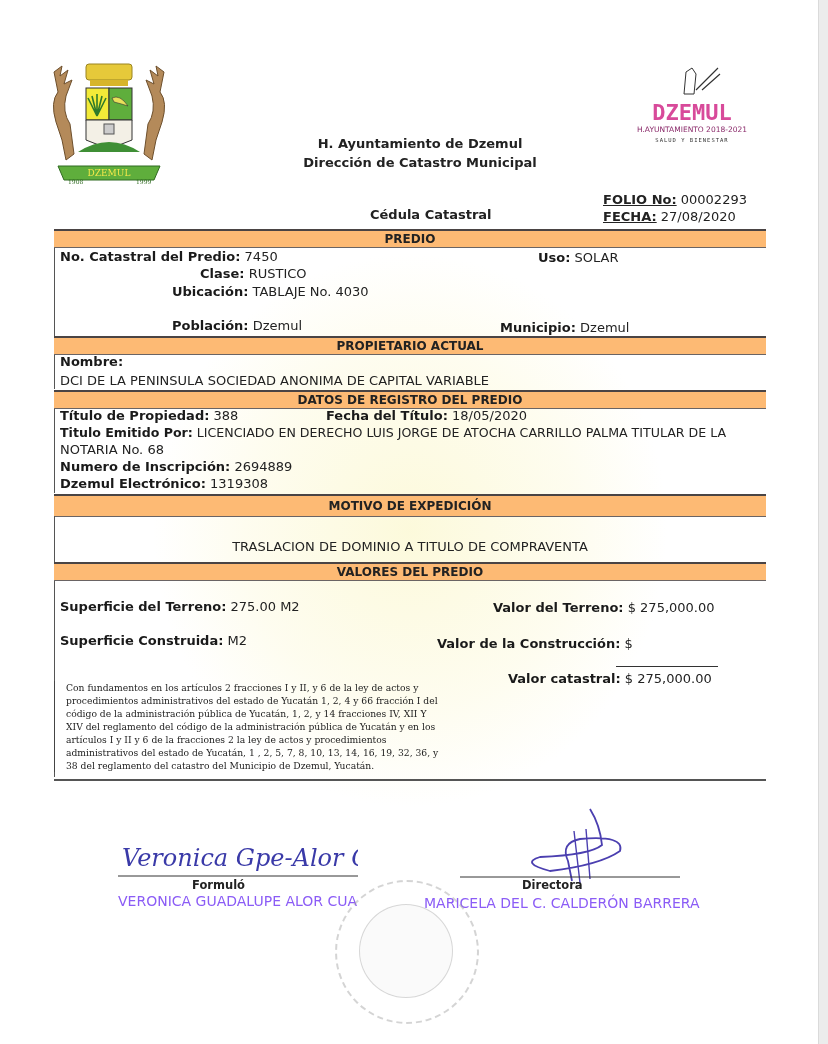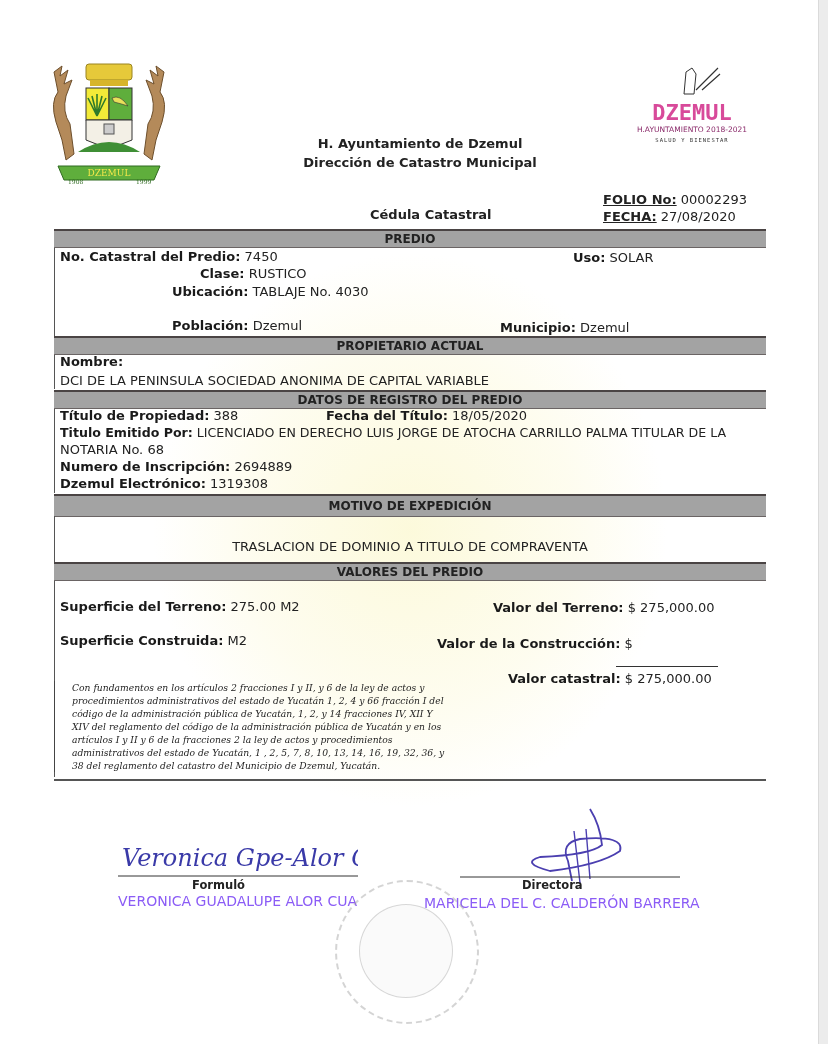--- a/index.html
+++ b/index.html
@@ -15,30 +15,30 @@
     pointer-events: none;
   }
   .crest { position: absolute; left: 48px; top: 62px; width: 122px; height: 126px; }
   .logo2 { position: absolute; left: 622px; top: 64px; width: 140px; height: 84px; }
   .org { position: absolute; left: 290px; width: 260px; text-align: center; font-weight: bold; font-size: 13px; color: #222; }
   .hdr-title { position: absolute; left: 370px; top: 207px; font-size: 13px; font-weight: bold; color: #222; }
   .folio { position: absolute; left: 603px; font-size: 13px; color: #222; }
   .folio b { font-weight: bold; text-decoration: underline; }
   .bar {
     position: absolute; left: 54px; width: 712px; height: 16px;
-    background: #a3a3a3; border-top: 2px solid #4a4444; border-bottom: 1px solid #6a6464;
+    background: #fdba74; border-top: 2px solid #4a4444; border-bottom: 1px solid #6a6464;
     font-size: 12px; font-weight: bold; color: #222; text-align: center; line-height: 16px;
   }
   .box { position: absolute; left: 54px; width: 712px; border-left: 1px solid #555; }
   .f { position: absolute; font-size: 13px; color: #222; white-space: nowrap; }
   .f b { font-weight: bold; color: #1a1a1a; }
   .legal {
     position: absolute; left: 54px; top: 681px; width: 374px;
     font-family: "DejaVu Serif", serif; font-size: 9.2px; line-height: 13px; color: #222;
-    border-left: 1px solid #444; padding-left: 17px; font-style: italic;
+    border-left: 1px solid #444; padding-left: 11px;
   }
   .hline { position: absolute; height: 1px; background: #333; }
   .sig-name { position: absolute; font-size: 14px; color: #8b5cf6; white-space: nowrap; }
   .sig-role { position: absolute; font-size: 11.5px; font-weight: bold; color: #222; }
   .seal { position: absolute; left: 335px; top: 880px; width: 140px; height: 140px; border-radius: 50%;
     border: 2px dashed rgba(160,160,160,0.45); }
   .seal-inner { position: absolute; left: 22px; top: 22px; width: 92px; height: 92px; border-radius: 50%;
     border: 1px solid rgba(170,170,170,0.45); background: rgba(220,220,220,0.15); }
 </style>
 </head>
@@ -76,21 +76,21 @@
 <div class="org" style="top:136px;">H. Ayuntamiento de Dzemul</div>
 <div class="org" style="top:155px;">Dirección de Catastro Municipal</div>
 
 <div class="folio" style="top:192px;"><b>FOLIO No:</b> <span>00002293</span></div>
 <div class="folio" style="top:209px;"><b>FECHA:</b> <span>27/08/2020</span></div>
 <div class="hdr-title">Cédula Catastral</div>
 
 <div class="bar" style="top:229px;">PREDIO</div>
 <div class="box" style="top:248px; height:88px;"></div>
 <div class="f" style="left:60px; top:249px;"><b>No. Catastral del Predio:</b> <span>7450</span></div>
-<div class="f" style="left:538px; top:250px;margin-left:35px;"><b>Uso:</b> <span>SOLAR</span></div>
+<div class="f" style="left:538px; top:250px;"><b>Uso:</b> <span>SOLAR</span></div>
 <div class="f" style="left:200px; top:266px;"><b>Clase:</b> <span>RUSTICO</span></div>
 <div class="f" style="left:172px; top:284px;"><b>Ubicación:</b> <span>TABLAJE No. 4030</span></div>
 <div class="f" style="left:172px; top:318px;"><b>Población:</b> <span>Dzemul</span></div>
 <div class="f" style="left:500px; top:320px;"><b>Municipio:</b> <span>Dzemul</span></div>
 
 <div class="bar" style="top:336px;">PROPIETARIO ACTUAL</div>
 <div class="box" style="top:355px; height:34px;"></div>
 <div class="f" style="left:60px; top:354px;"><b>Nombre:</b></div>
 <div class="f" style="left:60px; top:373px;">DCI DE LA PENINSULA SOCIEDAD ANONIMA DE CAPITAL VARIABLE</div>
 

